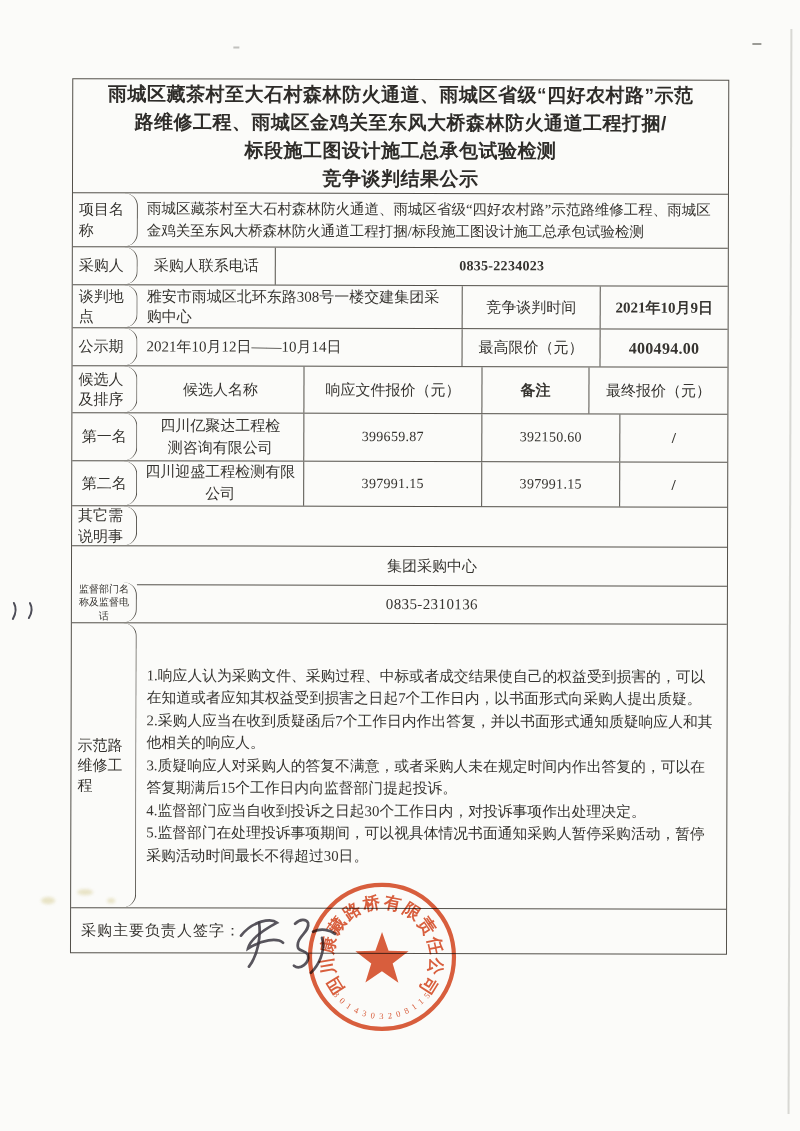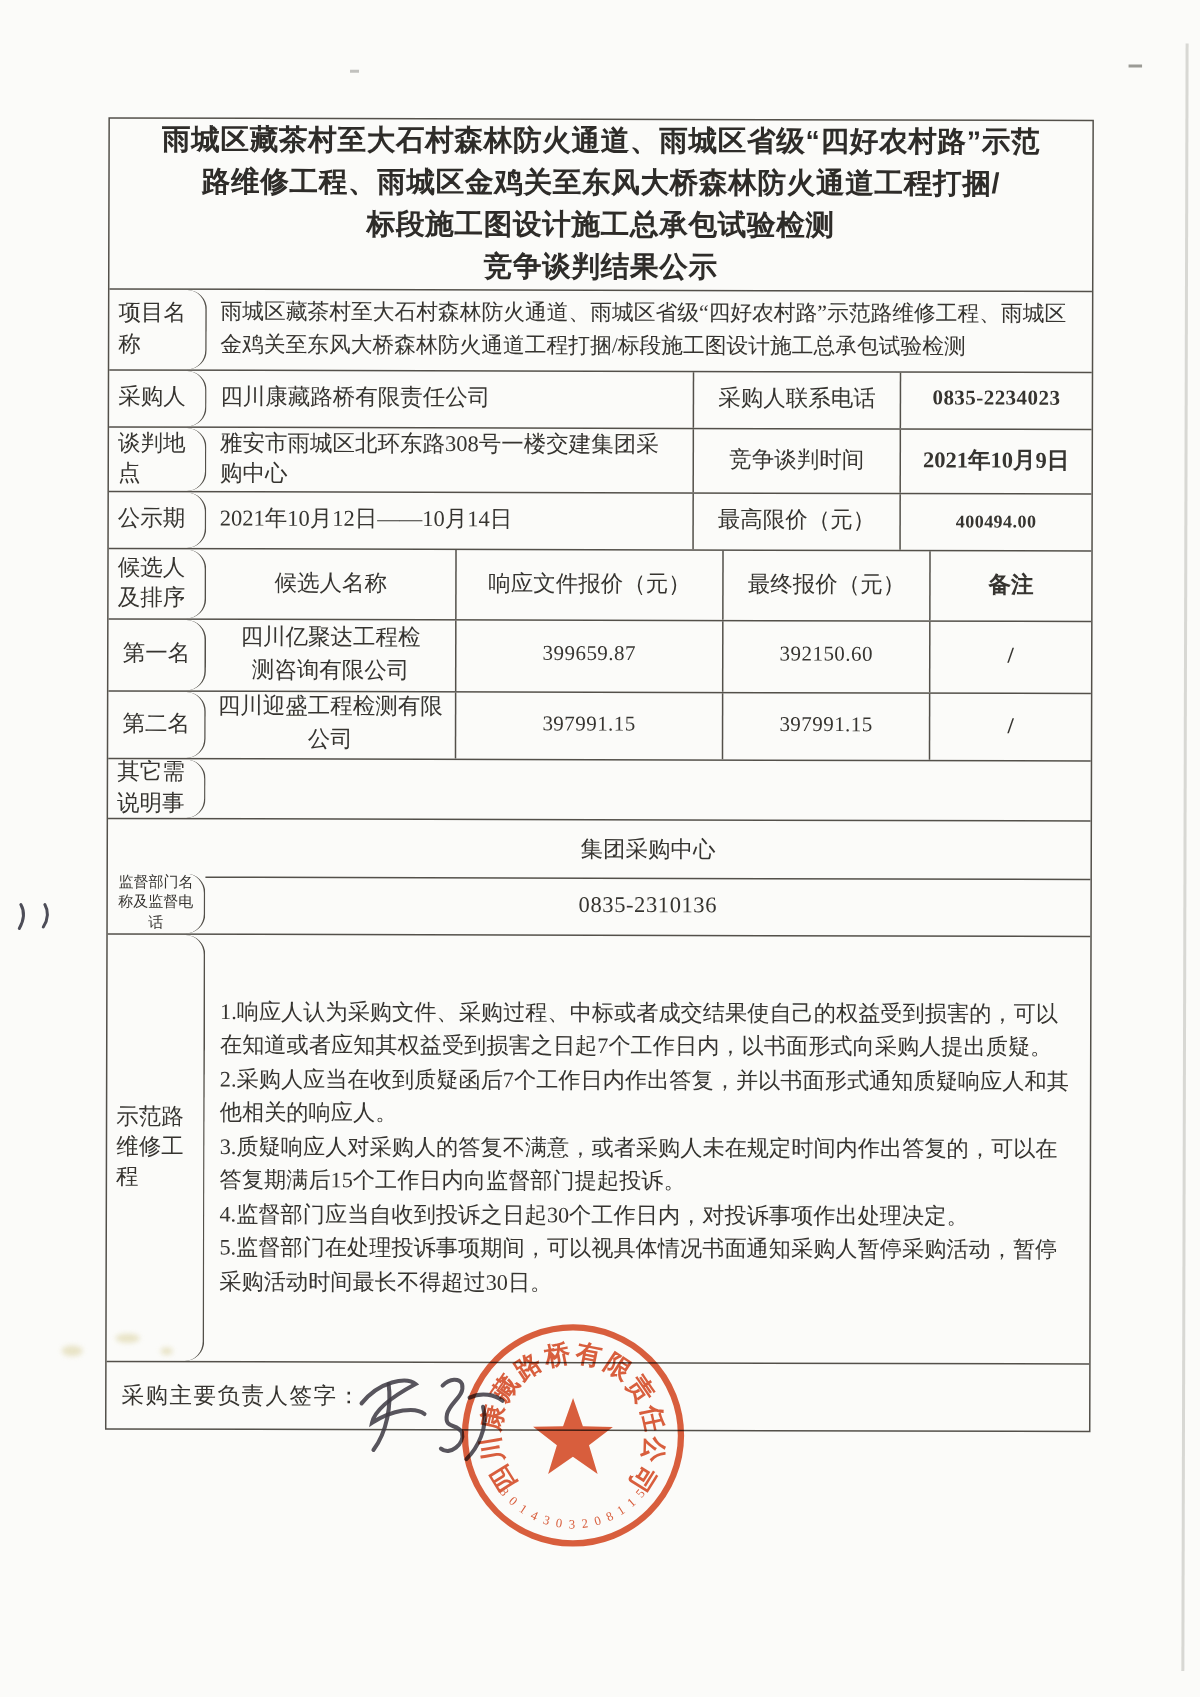--- a/index.html
+++ b/index.html
@@ -43,21 +43,21 @@
   .c1{width:65px;padding:3px 6px;border-radius:13px;}
   .c2{width:167px;}
   .c3{width:178px;}
   .c4{width:138px;}
   .c5{flex:1;font-weight:bold;}
   .cv{width:325px;} 
   .rest{flex:1;}
   .pad{padding:3px 9px;}
   .ctr{justify-content:center;text-align:center;}
   .lft{justify-content:flex-start;text-align:left;}
-  .small-num{font-size:12px;letter-spacing:.3px;}
+  .small-num{font-size:16px;letter-spacing:.3px;}
   .num{font-size:14px;letter-spacing:.3px;}
   .r-project{height:54px;}
   .r-project .rest{font-size:14.5px;line-height:1.5;padding:4px 9px;}
   .r-purchaser{height:38px;}
   .r-venue{height:43px;}
   .r-publicity{height:38px;}
   .r-candhead{height:47px;}
   .r-first{height:48px;}
   .r-second{height:45px;}
   .r-other{height:40px;}
@@ -115,21 +115,20 @@
       <div>竞争谈判结果公示</div>
     </div>
 
     <div class="row r-project">
       <div class="cell c1 lft wrap3">项目名称</div>
       <div class="cell rest lft wrap3">雨城区藏茶村至大石村森林防火通道、雨城区省级“四好农村路”示范路维修工程、雨城区金鸡关至东风大桥森林防火通道工程打捆/标段施工图设计施工总承包试验检测</div>
     </div>
 
     <div class="row r-purchaser">
       <div class="cell c1 lft">采购人</div>
-      <div class="cell cv lft pad">四川康藏路桥有限责任公司</div>
       <div class="cell c4 ctr">采购人联系电话</div>
       <div class="cell c5 ctr num">0835-2234023</div>
     </div>
 
     <div class="row r-venue">
       <div class="cell c1 lft wrap3">谈判地点</div>
       <div class="cell cv lft pad">雅安市雨城区北环东路308号一楼交建集团采购中心</div>
       <div class="cell c4 ctr">竞争谈判时间</div>
       <div class="cell c5 ctr">2021年10月9日</div>
     </div>
@@ -138,22 +137,22 @@
       <div class="cell c1 lft">公示期</div>
       <div class="cell cv lft pad">2021年10月12日——10月14日</div>
       <div class="cell c4 ctr">最高限价（元）</div>
       <div class="cell c5 ctr small-num">400494.00</div>
     </div>
 
     <div class="row r-candhead">
       <div class="cell c1 lft wrap3">候选人及排序</div>
       <div class="cell c2 ctr">候选人名称</div>
       <div class="cell c3 ctr">响应文件报价（元）</div>
+      <div class="cell c5 ctr">备注</div>
       <div class="cell c4 ctr">最终报价（元）</div>
-      <div class="cell c5 ctr">备注</div>
     </div>
 
     <div class="row r-first">
       <div class="cell c1 ctr">第一名</div>
       <div class="cell c2 ctr wrap3" style="padding:2px 22px;line-height:1.45;">四川亿聚达工程检测咨询有限公司</div>
       <div class="cell c3 ctr num">399659.87</div>
       <div class="cell c4 ctr num">392150.60</div>
       <div class="cell c5 ctr">/</div>
     </div>
 

